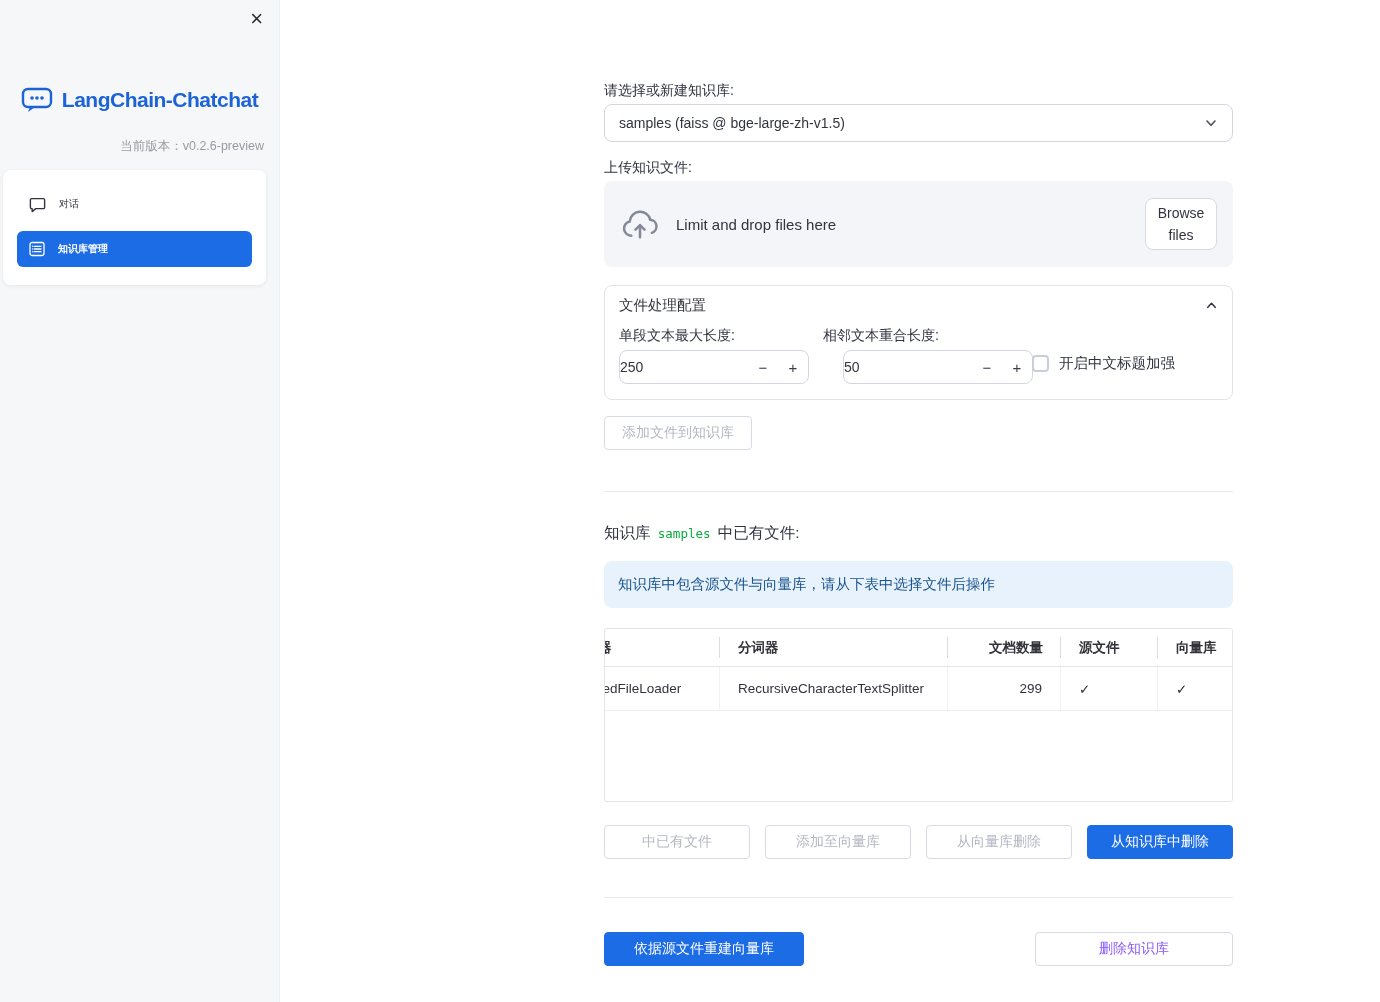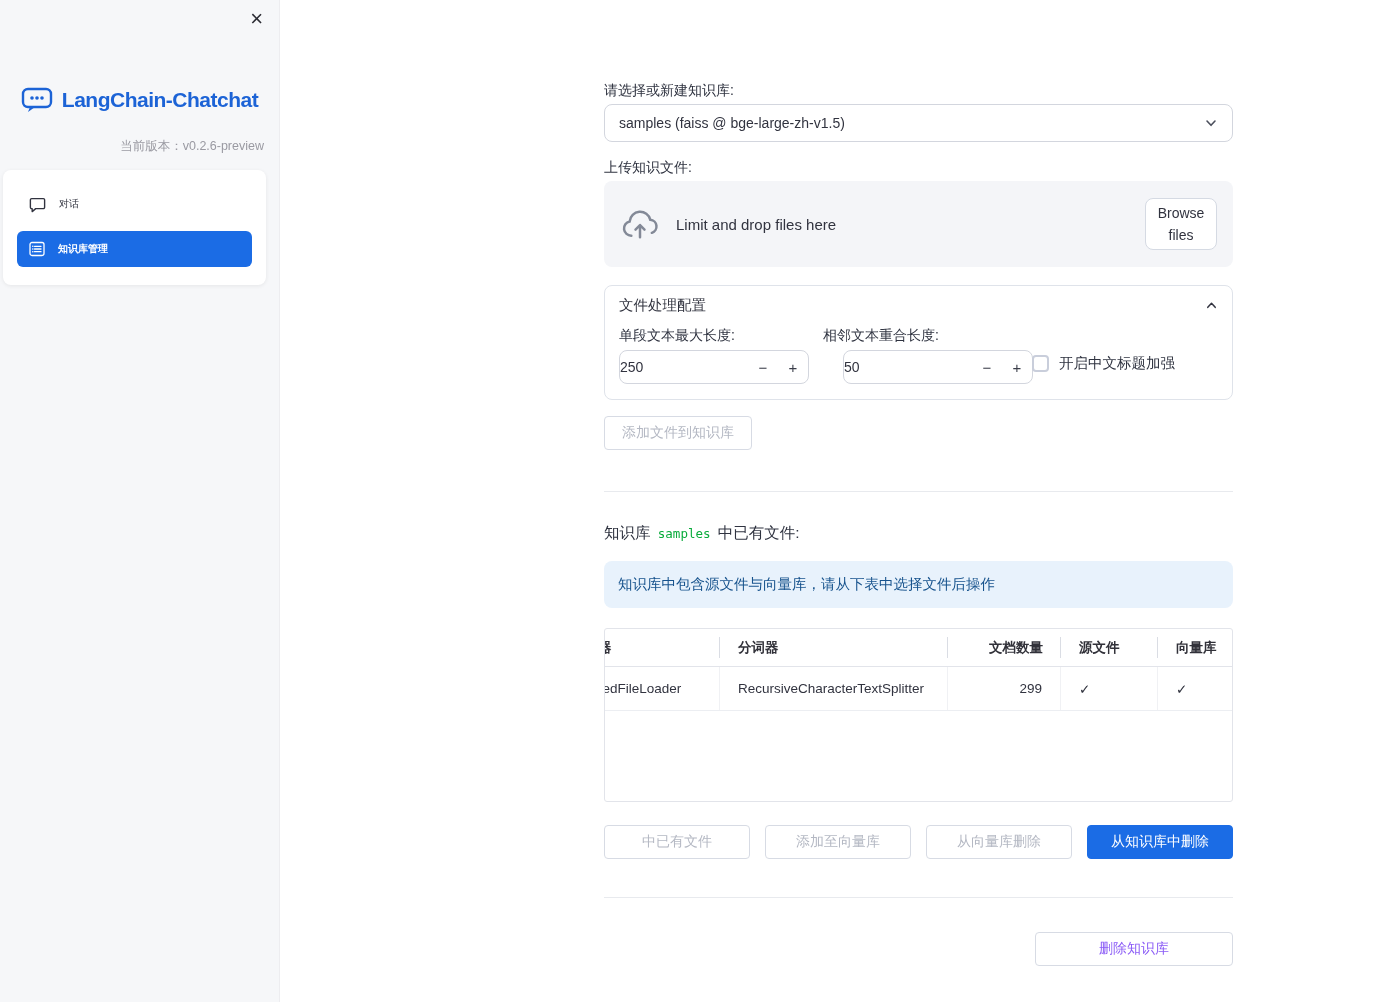--- a/index.html
+++ b/index.html
@@ -307,15 +307,16 @@
     </div>
   </div>
 
   <button class="btn btn-secondary btn-disabled action-btn ab0">中已有文件</button>
   <button class="btn btn-secondary btn-disabled action-btn ab1">添加至向量库</button>
   <button class="btn btn-secondary btn-disabled action-btn ab2">从向量库删除</button>
   <button class="btn btn-primary action-btn ab3">从知识库中删除</button>
 
   <div class="hr hr2"></div>
 
+  <button class="btn btn-primary rebuild-btn">依据源文件重建向量库</button>
   <button class="btn btn-secondary deletekb-btn">删除知识库</button>
 
 </div>
 
 </body></html>

